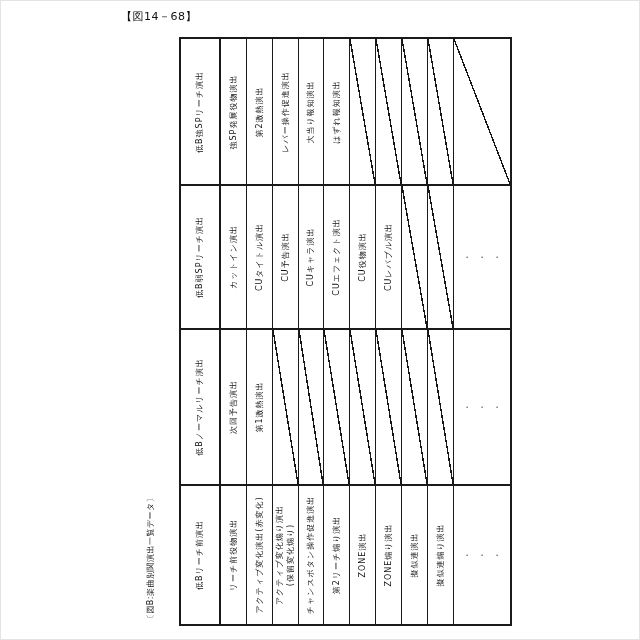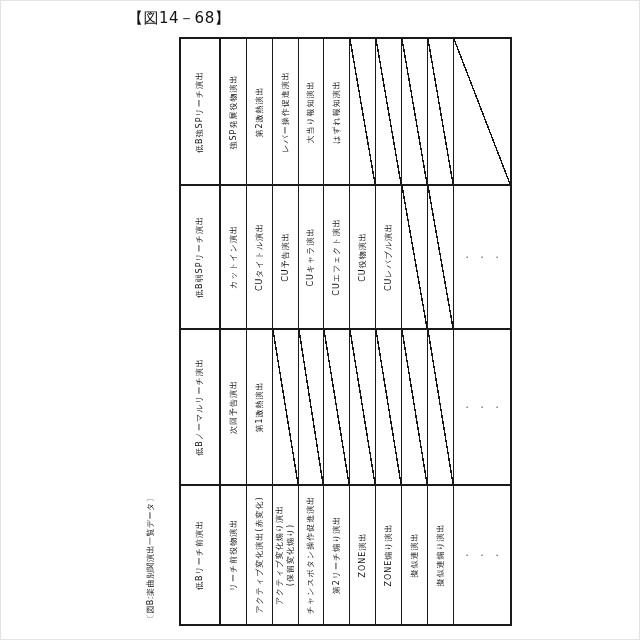--- a/index.html
+++ b/index.html
@@ -12,22 +12,22 @@
     overflow:hidden;
   }
   .page{
     position:absolute;inset:0;
     border:1px solid #e3e3e3;
     box-sizing:border-box;
     background:#fff;
   }
   .fig-label{
     position:absolute;
-    left:127px;top:8px;
-    font-size:15px;
+    left:120px;top:8px;
+    font-size:11px;
     letter-spacing:0.5px;
     color:#111;
     white-space:nowrap;
   }
   .caption-anchor{
     position:absolute;
     left:149px;top:557px;
     width:0;height:0;
   }
   .caption-anchor > span{

